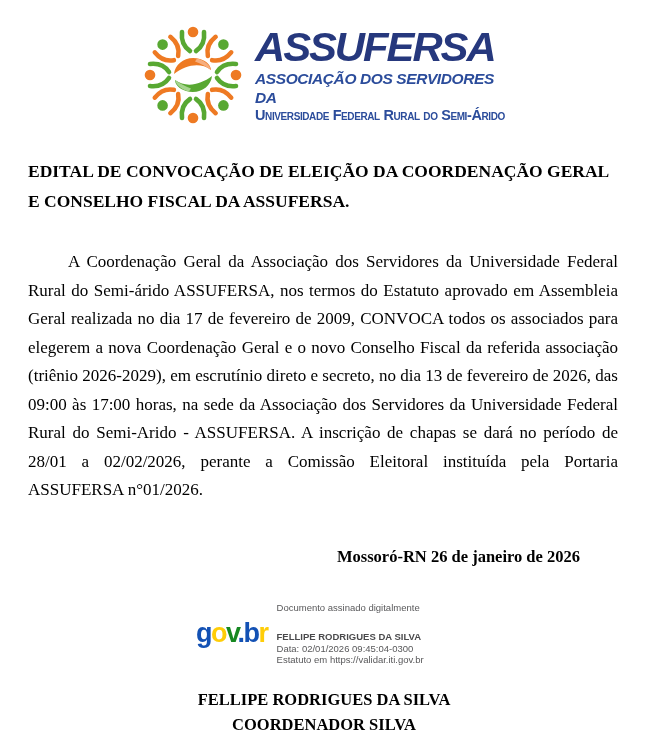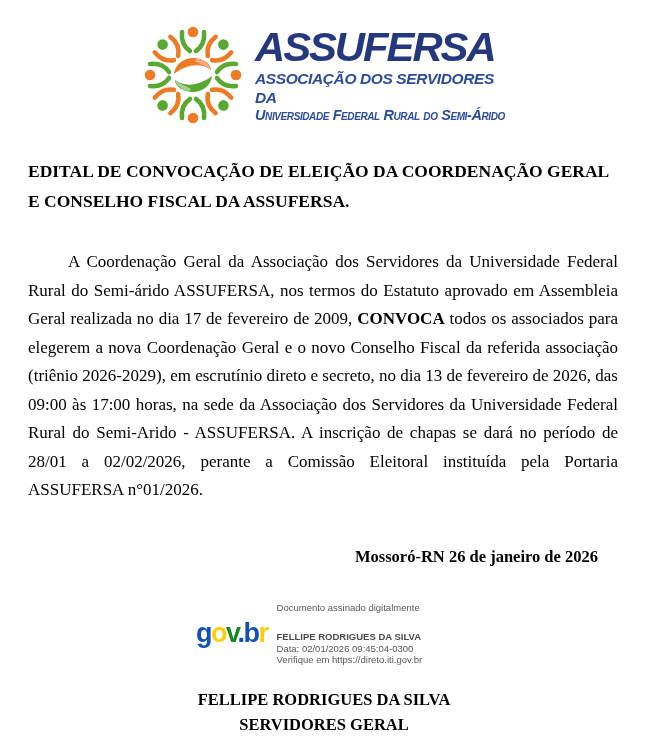--- a/index.html
+++ b/index.html
@@ -17,33 +17,33 @@
     font-family:"Liberation Sans", sans-serif;font-weight:bold;font-style:italic;
     font-size:41px;line-height:40px;color:#26387D;letter-spacing:-2px;
     transform:scaleX(1.02);transform-origin:left;
   }
   .logo-sub1{
     font-family:"Liberation Sans", sans-serif;font-weight:bold;
     font-size:15.5px;line-height:19px;color:#2B4C9B;letter-spacing:-0.4px;margin-top:2px;font-style:italic;
   }
   .logo-sub2{
     font-family:"Liberation Sans", sans-serif;font-weight:bold;font-variant:small-caps;
-    font-size:14.5px;line-height:17px;color:#2B4C9B;letter-spacing:-0.4px;font-style:italic;
+    font-size:14.5px;line-height:17px;color:#2B4C9B;letter-spacing:-0.4px;
   }
   
   .doc-title{
     margin:30px 30px 16px 28px;font-weight:bold;font-size:17.5px;line-height:30px;
   }
   .doc-body{
     margin:32px 30px 0 28px;font-size:17px;line-height:28.5px;
     text-align:justify;text-indent:40px;
   }
-  .doc-body b{font-weight:bold;}
+  .doc-body b{font-weight:normal;}
   .doc-date{
-    margin:38px 50px 0 0;text-align:right;font-weight:bold;font-size:16.5px;line-height:28px;
+    margin:38px 68px 0 0;text-align:right;font-weight:bold;font-size:16.5px;line-height:28px;
   }
   
   .stamp{
     margin:32px 0 0 196px;display:flex;align-items:center;gap:9px;height:62px;
   }
   .govbr-logo{
     font-family:"Liberation Sans", sans-serif;font-weight:bold;
     font-size:27px;letter-spacing:-1.5px;line-height:27px;flex:0 0 auto;
   }
   .stamp-text{
@@ -124,22 +124,22 @@
   <div class="doc-body"><span>A Coordenação Geral da Associação dos Servidores da Universidade Federal Rural do Semi-árido ASSUFERSA, nos termos do Estatuto aprovado em Assembleia Geral realizada no dia 17 de fevereiro de 2009, </span><b>CONVOCA</b><span> todos os associados para elegerem a nova Coordenação Geral e o novo Conselho Fiscal da referida associação (triênio 2026-2029), em escrutínio direto e secreto, no dia 13 de fevereiro de 2026, das 09:00 às 17:00 horas, na sede da Associação dos Servidores da Universidade Federal Rural do Semi-Arido - ASSUFERSA. A inscrição de chapas se dará no período de 28/01 a 02/02/2026, perante a Comissão Eleitoral instituída pela Portaria ASSUFERSA n°01/2026.</span></div>
 
   <div class="doc-date">Mossoró-RN 26 de janeiro de 2026</div>
 
   <div class="stamp">
     <div class="govbr-logo"><span style="color: rgb(19, 81, 180);">g</span><span style="color: rgb(255, 205, 7);">o</span><span style="color: rgb(22, 136, 33);">v</span><span style="color: rgb(19, 81, 180);">.</span><span style="color: rgb(19, 81, 180);">b</span><span style="color: rgb(255, 205, 7);">r</span></div>
     <div class="stamp-text">
       <div class="stamp-line1">Documento assinado digitalmente</div>
       <div class="stamp-name">FELLIPE RODRIGUES DA SILVA</div>
       <div>Data: 02/01/2026 09:45:04-0300</div>
-      <div>Verifique em https://direto.iti.gov.br</div>
+      <div>Estatuto em https://validar.iti.gov.br</div>
     </div>
   </div>
 
   <div class="footer-sig">
     <div>FELLIPE RODRIGUES DA SILVA</div>
-    <div>SERVIDORES GERAL</div>
+    <div>COORDENADOR SILVA</div>
   </div>
 
 </div>
 
 </body></html>

